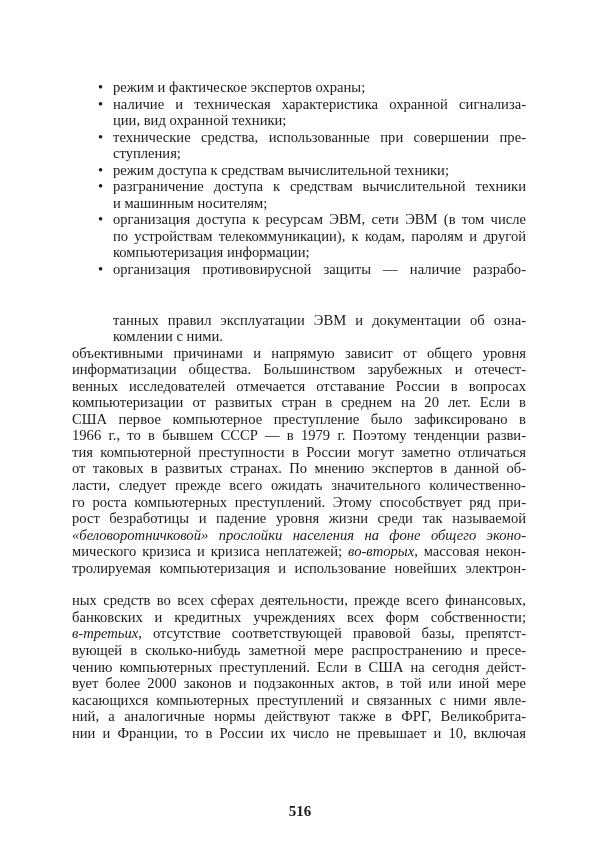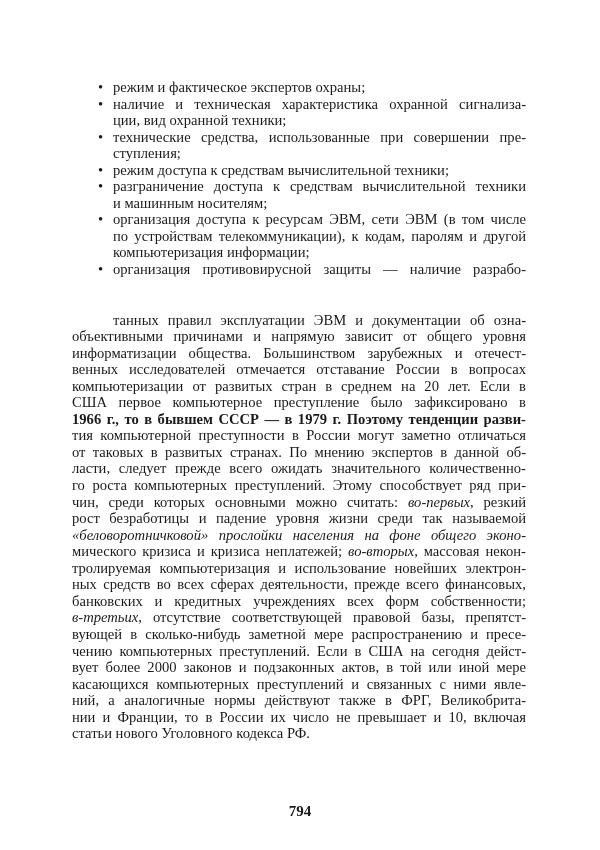--- a/index.html
+++ b/index.html
@@ -49,45 +49,44 @@
       <span class="line last bullet-cont" style="white-space: normal;">и машинным носителям;</span>
     </div>
     <div class="bullet-item">
       <div class="line bullet-wrap" style="white-space: normal;"><span class="bullet-dot">•</span><span>организация доступа к ресурсам ЭВМ, сети ЭВМ (в том числе</span></div>
       <span class="line bullet-cont" style="white-space: normal;">по устройствам телекоммуникации), к кодам, паролям и другой</span>
       <span class="line last bullet-cont" style="white-space: normal;">компьютеризация информации;</span>
     </div>
     <div class="bullet-item">
       <div class="line bullet-wrap" style="white-space: normal;"><span class="bullet-dot">•</span><span>организация противовирусной защиты — наличие разрабо-</span></div>
       <span class="line bullet-cont" style="white-space: normal; margin-top: 34px;">танных правил эксплуатации ЭВМ и документации об озна-</span>
+      <span class="line last bullet-cont" style="white-space: normal;">комлении с ними.</span>
     </div>
   </div>
 
   <div>
     <span class="line" style="white-space: normal;">объективными причинами и напрямую зависит от общего уровня</span>
     <span class="line" style="white-space: normal;">информатизации общества. Большинством зарубежных и отечест-</span>
     <span class="line" style="white-space: normal;">венных исследователей отмечается отставание России в вопросах</span>
     <span class="line" style="white-space: normal;">компьютеризации от развитых стран в среднем на 20 лет. Если в</span>
     <span class="line" style="white-space: normal;">США первое компьютерное преступление было зафиксировано в</span>
-    <span class="line" style="white-space: normal; font-weight: bold;">1966 г., то в бывшем СССР — в 1979 г. Поэтому тенденции разви-</span>
+    <span class="line" style="white-space: normal;">1966 г., то в бывшем СССР — в 1979 г. Поэтому тенденции разви-</span>
     <span class="line" style="white-space: normal;">тия компьютерной преступности в России могут заметно отличаться</span>
     <span class="line" style="white-space: normal;">от таковых в развитых странах. По мнению экспертов в данной об-</span>
     <span class="line" style="white-space: normal;">ласти, следует прежде всего ожидать значительного количественно-</span>
     <span class="line" style="white-space: normal;">го роста компьютерных преступлений. Этому способствует ряд при-</span>
-    <div class="line" style="white-space: normal;"><span>чин, среди которых основными можно считать: </span><em>во-первых</em><span>, резкий</span></div>
     <span class="line" style="white-space: normal;">рост безработицы и падение уровня жизни среди так называемой</span>
     <span class="line" style="white-space: normal; font-style: italic;">«беловоротничковой» прослойки населения на фоне общего эконо-</span>
     <div class="line" style="white-space: normal;"><span>мического кризиса и кризиса неплатежей; </span><em>во-вторых</em><span>, массовая некон-</span></div>
     <span class="line" style="white-space: normal;">тролируемая компьютеризация и использование новейших электрон-</span>
-    <span class="line" style="white-space: normal;">ных средств во всех сферах деятельности, прежде всего финансовых,</span>
+    <span class="line" style="white-space: normal; margin-top: 16px;">ных средств во всех сферах деятельности, прежде всего финансовых,</span>
     <span class="line" style="white-space: normal;">банковских и кредитных учреждениях всех форм собственности;</span>
     <div class="line" style="white-space: normal;"><em>в-третьих</em><span>, отсутствие соответствующей правовой базы, препятст-</span></div>
     <span class="line" style="white-space: normal;">вующей в сколько-нибудь заметной мере распространению и пресе-</span>
     <span class="line" style="white-space: normal;">чению компьютерных преступлений. Если в США на сегодня дейст-</span>
     <span class="line" style="white-space: normal;">вует более 2000 законов и подзаконных актов, в той или иной мере</span>
     <span class="line" style="white-space: normal;">касающихся компьютерных преступлений и связанных с ними явле-</span>
     <span class="line" style="white-space: normal;">ний, а аналогичные нормы действуют также в ФРГ, Великобрита-</span>
     <span class="line" style="white-space: normal;">нии и Франции, то в России их число не превышает и 10, включая</span>
-    <span class="line last" style="white-space: normal;">статьи нового Уголовного кодекса РФ.</span>
   </div>
 </div>
 
-<div class="page-number">794</div>
+<div class="page-number">516</div>
 
 </body></html>

